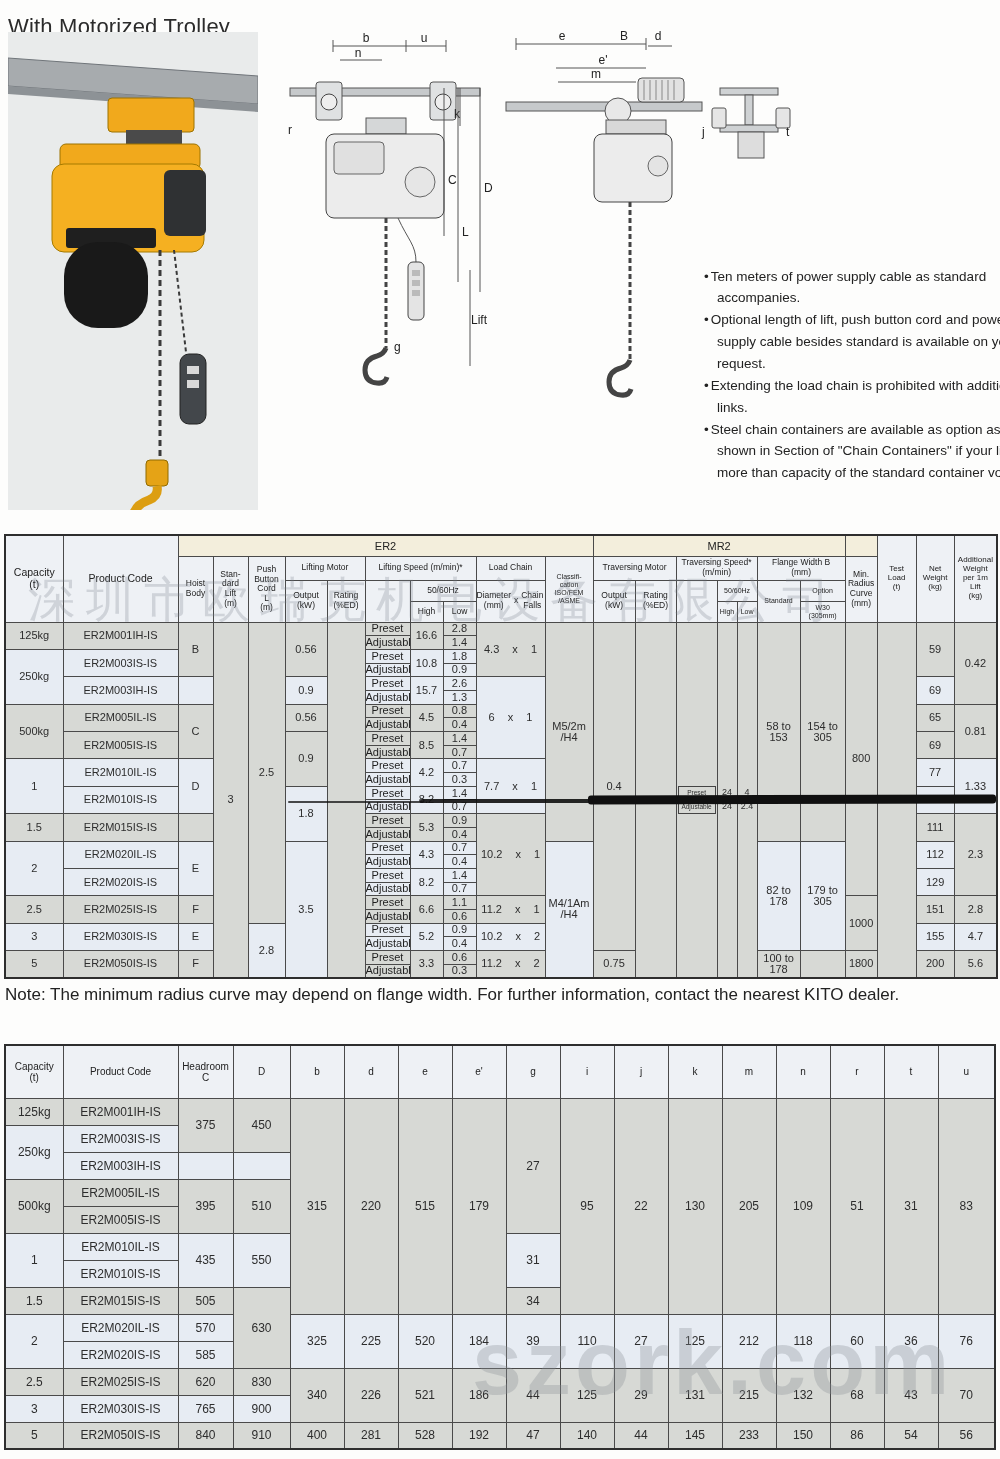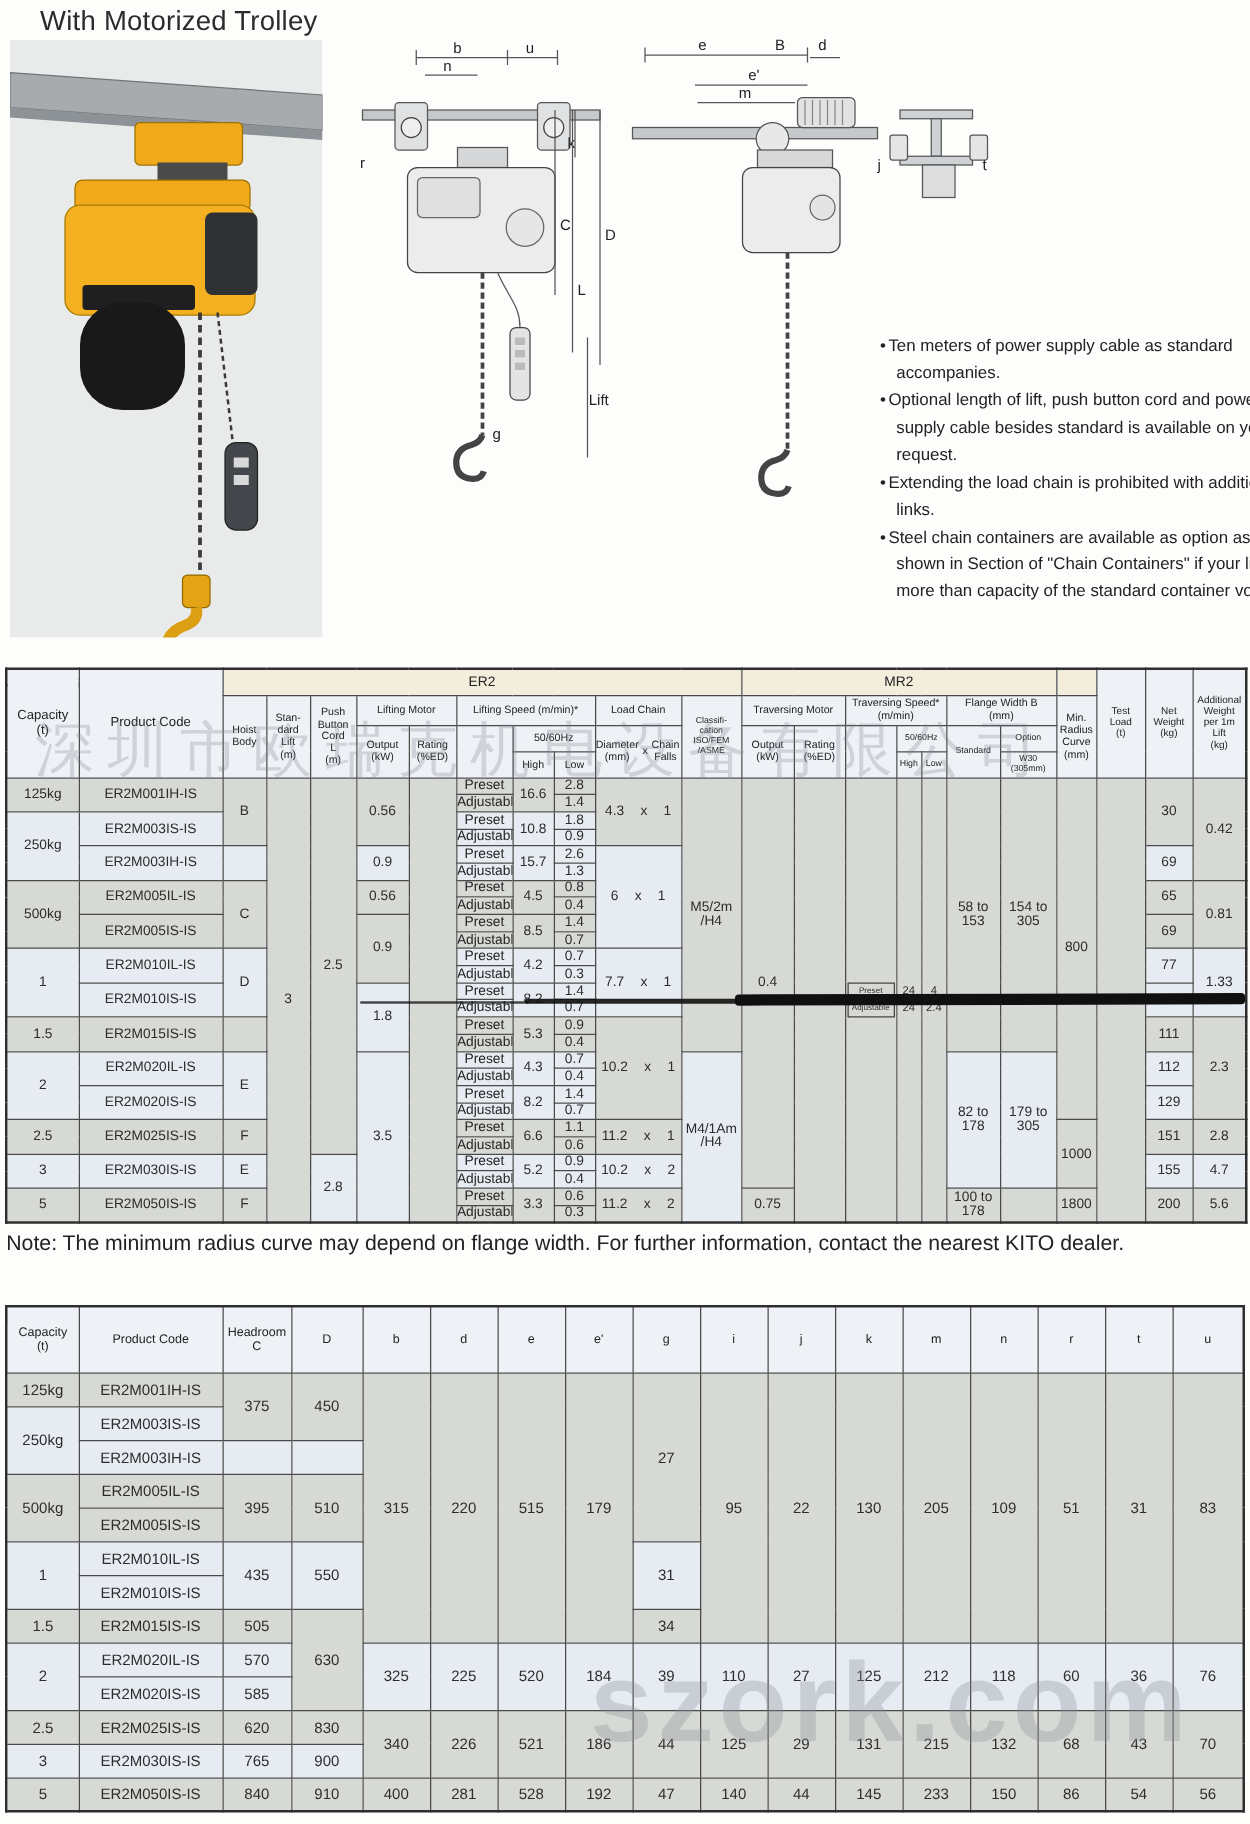--- a/index.html
+++ b/index.html
@@ -1,20 +1,20 @@
 <!DOCTYPE html>
 <html><head>
 <meta charset="utf-8">
 <style>
   html,body{margin:0;padding:0;background:#ffffff;}
   #page{position:relative;width:1000px;height:1459px;background:#fdfdfc;overflow:hidden;
         font-family:"Liberation Sans","DejaVu Sans",sans-serif;color:#2d2d2d;}
   .abs{position:absolute;}
   
-  #title{left:8px;top:4px;font-size:22px;color:#2b2b2b;letter-spacing:.2px;margin-left:24px;}
+  #title{left:8px;top:14px;font-size:22px;color:#2b2b2b;letter-spacing:.2px;}
   #photo{left:8px;top:32px;width:250px;height:478px;}
   #bullets{left:664px;top:252px;width:336px;font-size:13.5px;line-height:1.62;color:#222;}
   #bullets li{list-style:none;padding-left:13px;text-indent:-13px;margin:0;}
   #bullets li::before{content:"\2022";margin-right:2px;}
   svg text{font-family:"Liberation Sans","DejaVu Sans",sans-serif;font-size:12px;fill:#222;}
   
   .h2{font-size:16px;font-weight:normal;color:#1d1d1d;margin-top:26px;}
   #spec-head{left:5px;top:511px;}
   #dims-head{left:5px;top:1019px;}
   #notes{left:5px;top:984px;font-size:17px;line-height:1.25;color:#222;}
@@ -310,21 +310,21 @@
           <td rowspan="26">
             <div class="ts-wrap">
               <div class="ts-num ts-top">4</div>
               <div class="ts-num">2.4</div>
             </div>
           </td>
           <td class="flg" rowspan="16">58 to 153</td>
           <td class="flg" rowspan="16">154 to 305</td>
           <td rowspan="20">800</td>
           <td rowspan="26"></td>
-          <td rowspan="4">30</td>
+          <td rowspan="4">59</td>
           <td rowspan="6">0.42</td>
         </tr>
         <tr class="g">
           <td class="mini" rowspan="1">Adjustable</td>
           <td class="low" rowspan="1">1.4</td>
         </tr>
         <tr class="l">
           <td class="cap" rowspan="4">250kg</td>
           <td class="code" rowspan="2">ER2M003IS-IS</td>
           <td class="mini" rowspan="1">Preset</td>

